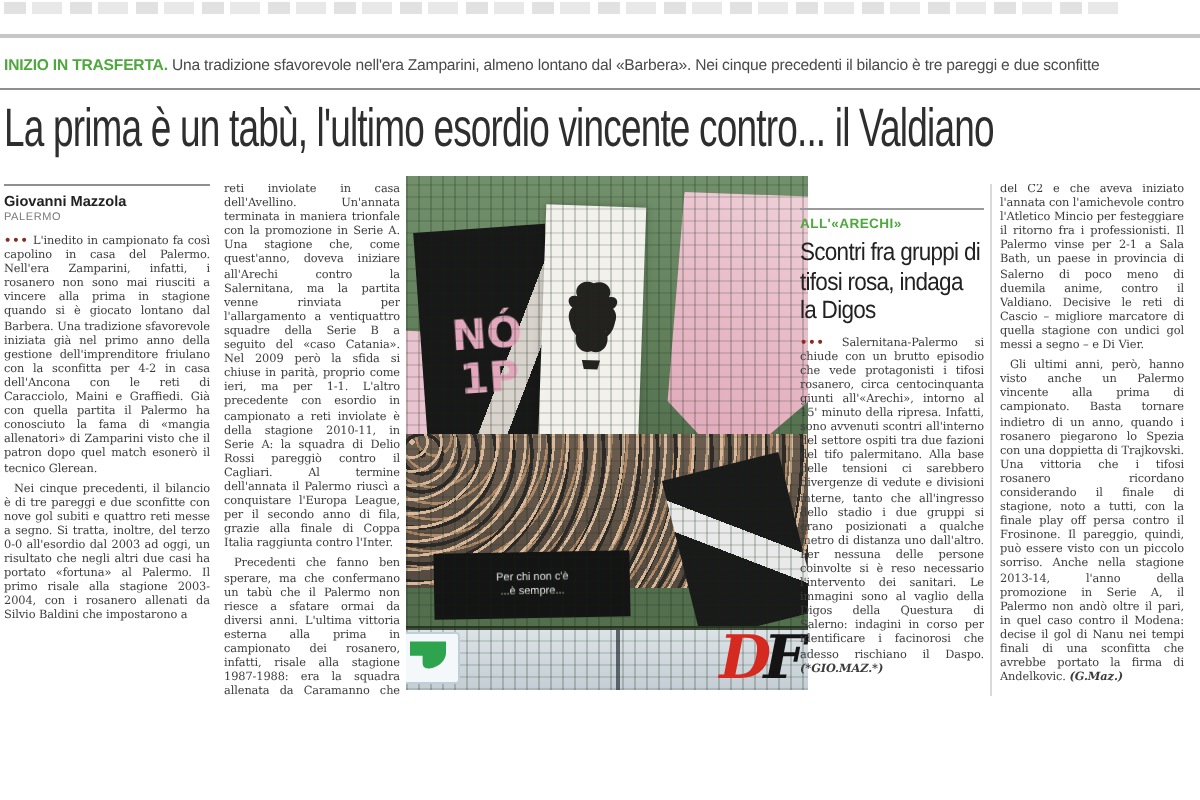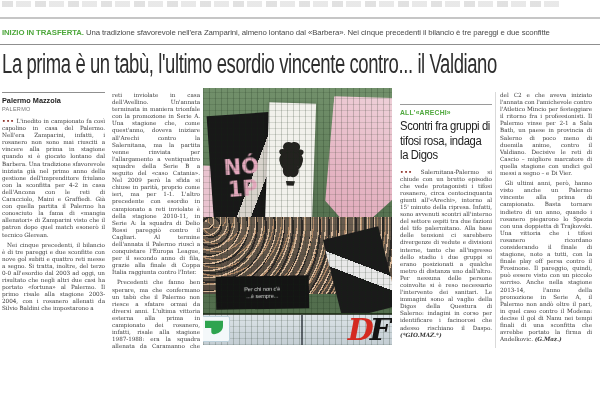--- a/index.html
+++ b/index.html
@@ -28,21 +28,21 @@
   .lead{color:#8a2a20;font-weight:700;letter-spacing:.5px;}
   .signoff{font-style:italic;font-weight:700;}
   .col1{left:2px;width:103px;}
   .col2{left:112px;width:88px;}
   .col5{left:500px;width:92px;}
   .byline-rule{width:100%;height:1px;background:#8f8f8f;margin-bottom:3px;}
   .author{font-size:7.3px;font-weight:700;color:#222;filter:blur(.15px);}
   .city{font-size:5.5px;color:#777;margin:1px 0 6px 0;letter-spacing:.3px;}
   
   .photo{position:absolute;left:203px;top:88px;width:189px;height:257px;overflow:hidden;
-    background:linear-gradient(180deg,#72906b 0%,#5f7d59 35%,#4f6a4b 60%,#55714f 100%);}
+    background:linear-gradient(180deg,#72906b 0%,#5f7d59 35%,#4f6a4b 60%,#55714f 100%);padding-left:12px;}
   .flag-black{position:absolute;left:4%;top:10%;width:33%;height:50%;
     background:linear-gradient(115deg,#181818 0 58%,#d8d3cc 58% 70%,#181818 70%);
     transform:rotate(-4deg);display:flex;flex-direction:column;align-items:center;justify-content:center;}
   .flag-black span{color:#e3a8bd;font-weight:700;font-size:21px;line-height:22px;
     font-family:"DejaVu Sans",sans-serif;filter:blur(.3px);}
   .flag-white{position:absolute;left:34%;top:6%;width:25%;height:48%;
     background:#f2f1ec;transform:rotate(2deg);display:flex;align-items:center;justify-content:center;
     box-shadow:0 0 4px rgba(0,0,0,.25);}
   .flag-pink-right{position:absolute;right:-4%;top:2%;width:40%;height:55%;
     background:linear-gradient(200deg,#efd2da 0%,#e6b7c5 55%,#dfa7b8 100%);
@@ -93,21 +93,21 @@
   <div class="remnant"></div>
   <div class="rule-top"></div>
 
   <div class="kicker"><b>INIZIO IN TRASFERTA.</b><span> Una tradizione sfavorevole nell'era Zamparini, almeno lontano dal «Barbera». Nei cinque precedenti il bilancio è tre pareggi e due sconfitte</span></div>
   <div class="rule-kicker"></div>
 
   <h1 class="headline" style="margin:0;">La prima è un tabù, l'ultimo esordio vincente contro... il Valdiano</h1>
 
   <div class="col col1">
     <div class="byline-rule"></div>
-    <div class="author">Palermo Mazzola</div>
+    <div class="author">Giovanni Mazzola</div>
     <div class="city">PALERMO</div>
     <div class="bodytext">
       <p><span class="lead">•••</span>
          <span>L'inedito in campionato fa così capolino in casa del Palermo. Nell'era Zamparini, infatti, i rosanero non sono mai riusciti a vincere alla prima in stagione quando si è giocato lontano dal Barbera. Una tradizione sfavorevole iniziata già nel primo anno della gestione dell'imprenditore friulano con la sconfitta per 4-2 in casa dell'Ancona con le reti di Caracciolo, Maini e Graffiedi. Già con quella partita il Palermo ha conosciuto la fama di «mangia allenatori» di Zamparini visto che il patron dopo quel match esonerò il tecnico Glerean.</span></p>
       <p class="indent">Nei cinque precedenti, il bilancio è di tre pareggi e due sconfitte con nove gol subiti e quattro reti messe a segno. Si tratta, inoltre, del terzo 0-0 all'esordio dal 2003 ad oggi, un risultato che negli altri due casi ha portato «fortuna» al Palermo. Il primo risale alla stagione 2003-2004, con i rosanero allenati da Silvio Baldini che impostarono a</p>
     </div>
   </div>
 
   <div class="col col2">
     <div class="bodytext">

